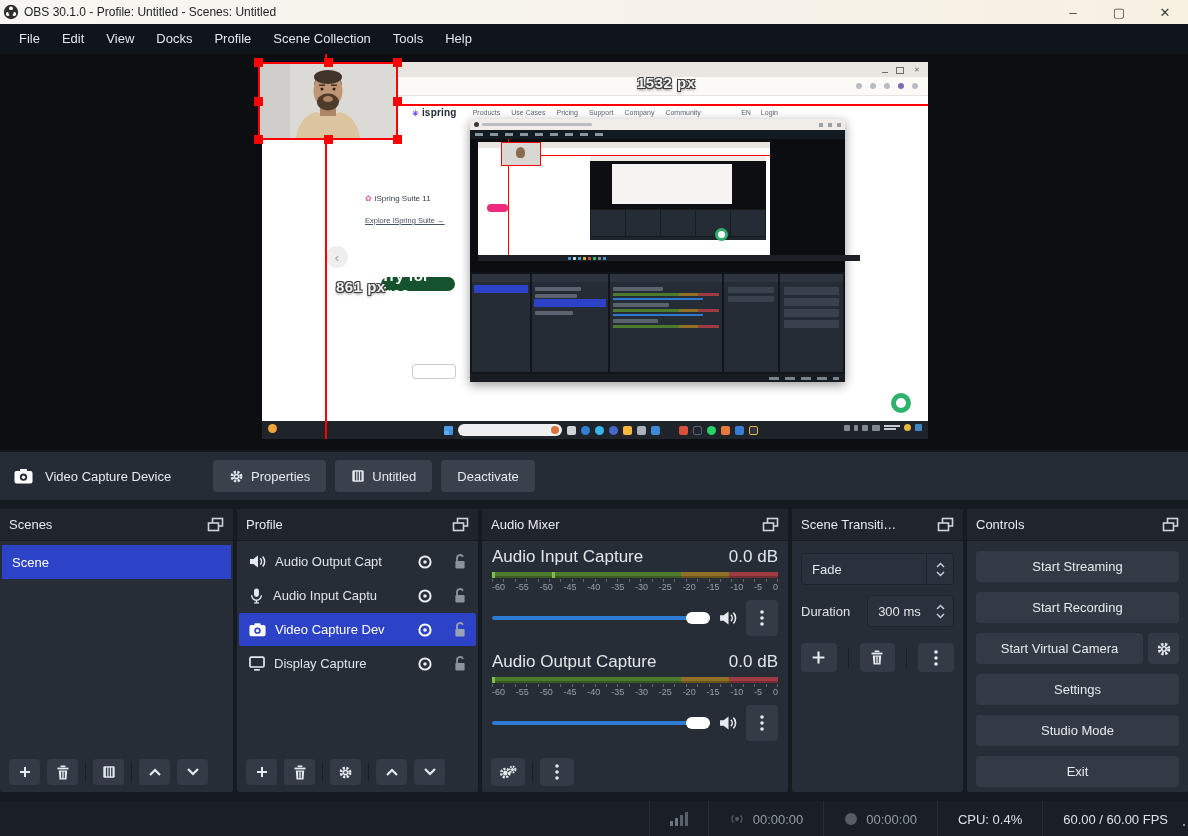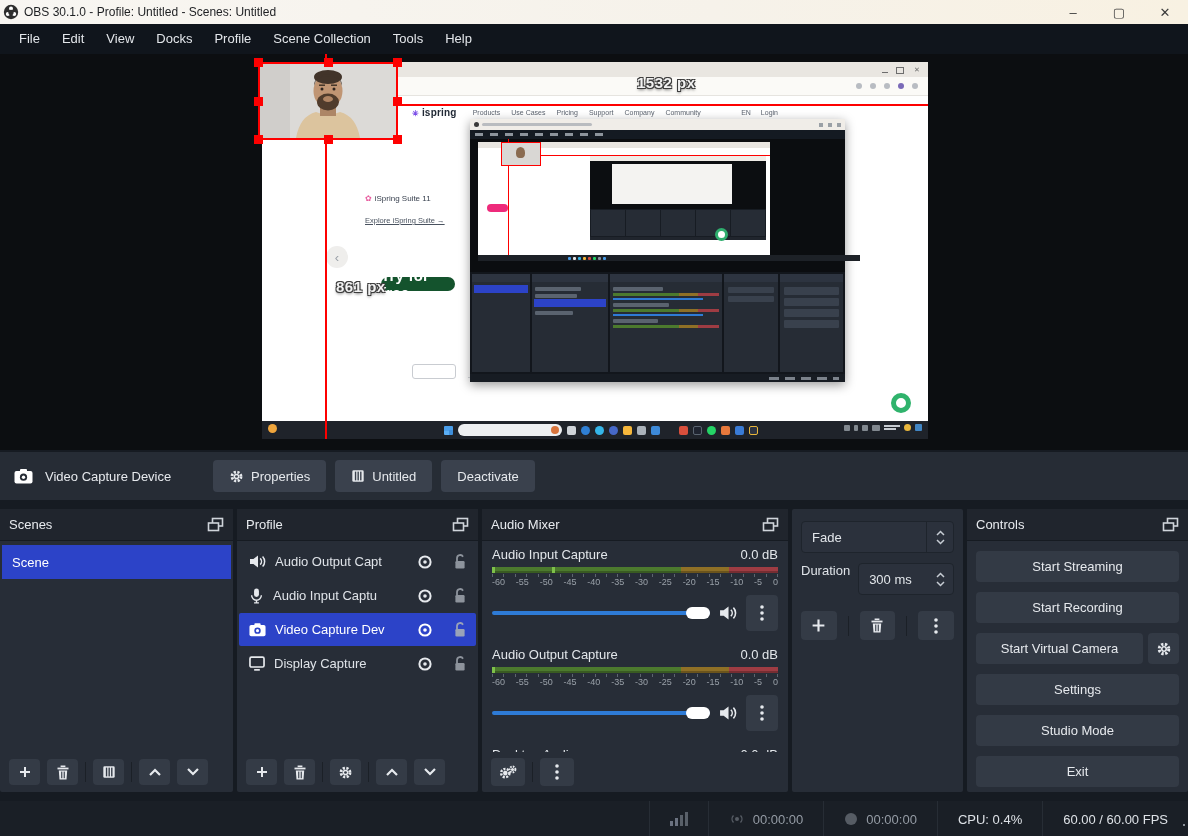--- a/index.html
+++ b/index.html
@@ -124,35 +124,35 @@
   .scene-item{height:34px;background:#2c43c8;color:#fff;font-size:13px;display:flex;align-items:center;padding:0 10px;margin:4px 2px 0}
 
   .source-item{height:33px;display:flex;align-items:center;padding:0 8px 0 10px;gap:9px;font-size:13px;color:#dfe3e8;margin:1px 2px}
   .source-item:first-child{margin-top:4px}
   .source-item.selected{background:#2c43c8;color:#fff;border-radius:2px}
   .source-label{flex:1;white-space:nowrap;overflow:hidden}
   .lock{margin-left:9px}
 
   
   .mixer{padding:6px 10px 0}
-  .mixer-head{display:flex;justify-content:space-between;font-size:13px;color:#e2e6ea;margin-bottom:5px}
+  .mixer-head{display:flex;justify-content:space-between;font-size:17px;color:#e2e6ea;margin-bottom:5px}
   .meter{height:6px;position:relative;background:linear-gradient(90deg,#4c7a2e 0 66%,#8f7026 66% 83%,#9e3c43 83% 100%);box-shadow:inset 0 -2px 0 rgba(0,0,0,.25)}
   .peak{position:absolute;top:0;width:3px;height:6px;background:#7ec14a}
   .tickmarks{height:3px;margin-top:1px;background:repeating-linear-gradient(90deg,#5d656f 0 1px,transparent 1px 11.4px)}
   .tick-row{display:flex;justify-content:space-between;font-size:9px;color:#99a0a8;height:12px;line-height:11px}
   .vol-row{display:flex;align-items:center;gap:9px;margin:6px 0 10px}
   .vol-track{flex:1;height:4px;background:#2e7bd6;border-radius:2px;position:relative}
   .vol-handle{position:absolute;right:0;top:-4px;width:24px;height:12px;background:#fff;border-radius:6px}
   .mix-dots{width:32px;height:36px;background:#343b46;border-radius:4px;display:flex;align-items:center;justify-content:center;flex:none}
 
   
   .trans-body{padding:6px 9px}
   .select{height:30px;background:#2b313c;border:1px solid #1e242c;border-radius:4px;display:flex;align-items:center;font-size:13px;color:#e2e6ea;padding:0 0 0 10px;margin-top:6px}
   .chev-zone{margin-left:auto;height:100%;width:26px;border-left:1px solid #1e242c;display:flex;flex-direction:column;align-items:center;justify-content:center;gap:3px}
-  .duration-row{display:flex;gap:8px;margin-top:10px;font-size:13px;color:#dfe3e8}
+  .duration-row{display:flex;align-items:center;gap:17px;margin-top:10px;font-size:13px;color:#dfe3e8}
   .spin{flex:1;height:30px;background:#2b313c;border:1px solid #1e242c;border-radius:4px;display:flex;align-items:center;font-size:13px;color:#e2e6ea;padding-left:10px}
   .trans-toolbar{display:flex;justify-content:center;align-items:center;gap:11px;margin-top:16px}
   .t-btn{width:38px;height:29px;background:#343b46;border-radius:4px;display:flex;align-items:center;justify-content:center}
 
   
   .ctrl-body{padding:10px 9px 0}
   .ctrl-btn{height:31px;background:#333a45;border-radius:4px;color:#e6e9ed;font-size:13px;display:flex;align-items:center;justify-content:center;margin-bottom:10px}
   .vc-row{display:flex;gap:5px;margin-bottom:10px}
   .vc-row .ctrl-btn{flex:1;margin-bottom:0}
   .vc-gear{width:31px;height:31px;background:#333a45;border-radius:4px;display:flex;align-items:center;justify-content:center;flex:none}
@@ -712,20 +712,27 @@
           <svg width="4" height="16" viewBox="0 0 4 16">
               <circle cx="2" cy="2" r="1.8" fill="#e6e9ed"></circle>
               <circle cx="2" cy="8" r="1.8" fill="#e6e9ed"></circle>
               <circle cx="2" cy="14" r="1.8" fill="#e6e9ed"></circle>
             </svg>
         </div>
       </div>
     </div>
 
     <div class="panel p-trans">
+      <div class="panel-header">
+        <span>Scene Transiti…</span>
+        <svg width="17" height="15" viewBox="0 0 17 15">
+          <rect x="5.5" y="1.5" width="10" height="7.5" fill="none" stroke="#cfd4da" stroke-width="1.6"></rect>
+          <rect x="1.5" y="6" width="10" height="7.5" fill="#20252d" stroke="#cfd4da" stroke-width="1.6"></rect>
+        </svg>
+      </div>
       <div class="panel-body trans-body">
         <div class="select">
           <span>Fade</span>
           <span class="chev-zone">
             <svg width="9" height="6" viewBox="0 0 9 6">
                 <path d="M1 5l3.5-3.5L8 5" stroke="#c6ccd3" stroke-width="1.5" fill="none"></path>
               </svg>
             <svg width="9" height="6" viewBox="0 0 9 6">
                 <path d="M1 1l3.5 3.5L8 1" stroke="#c6ccd3" stroke-width="1.5" fill="none"></path>
               </svg>

